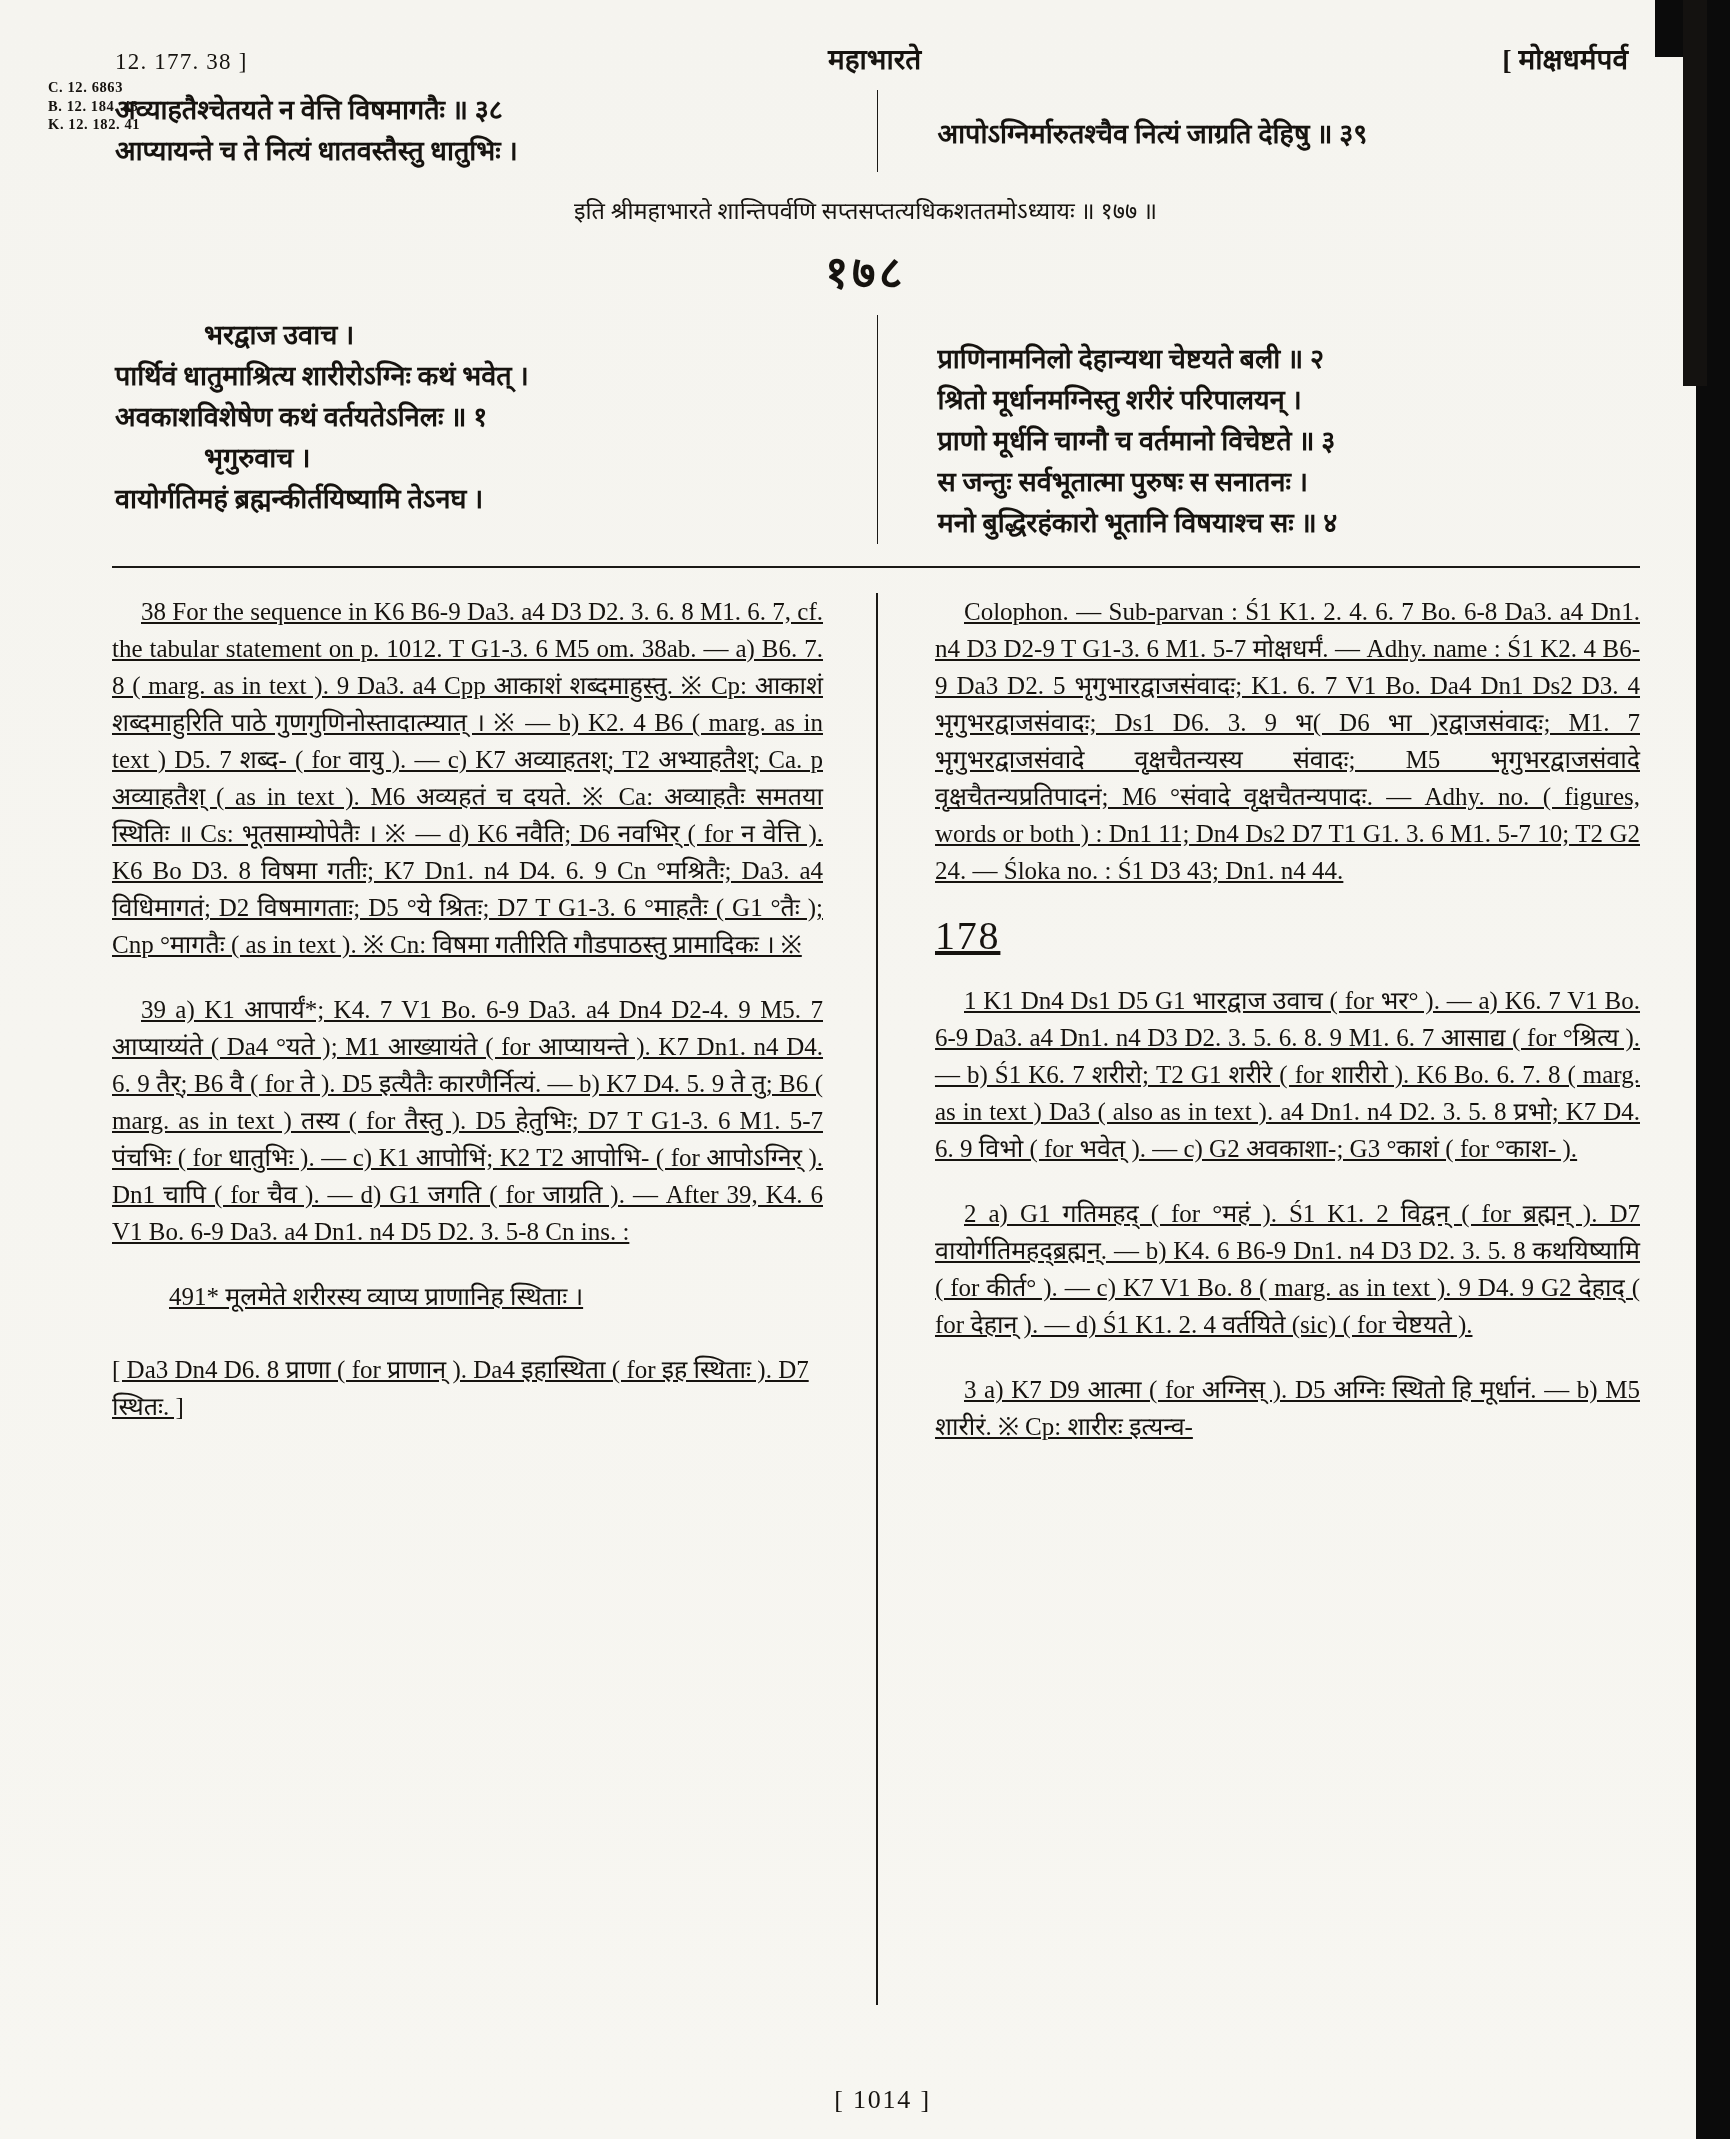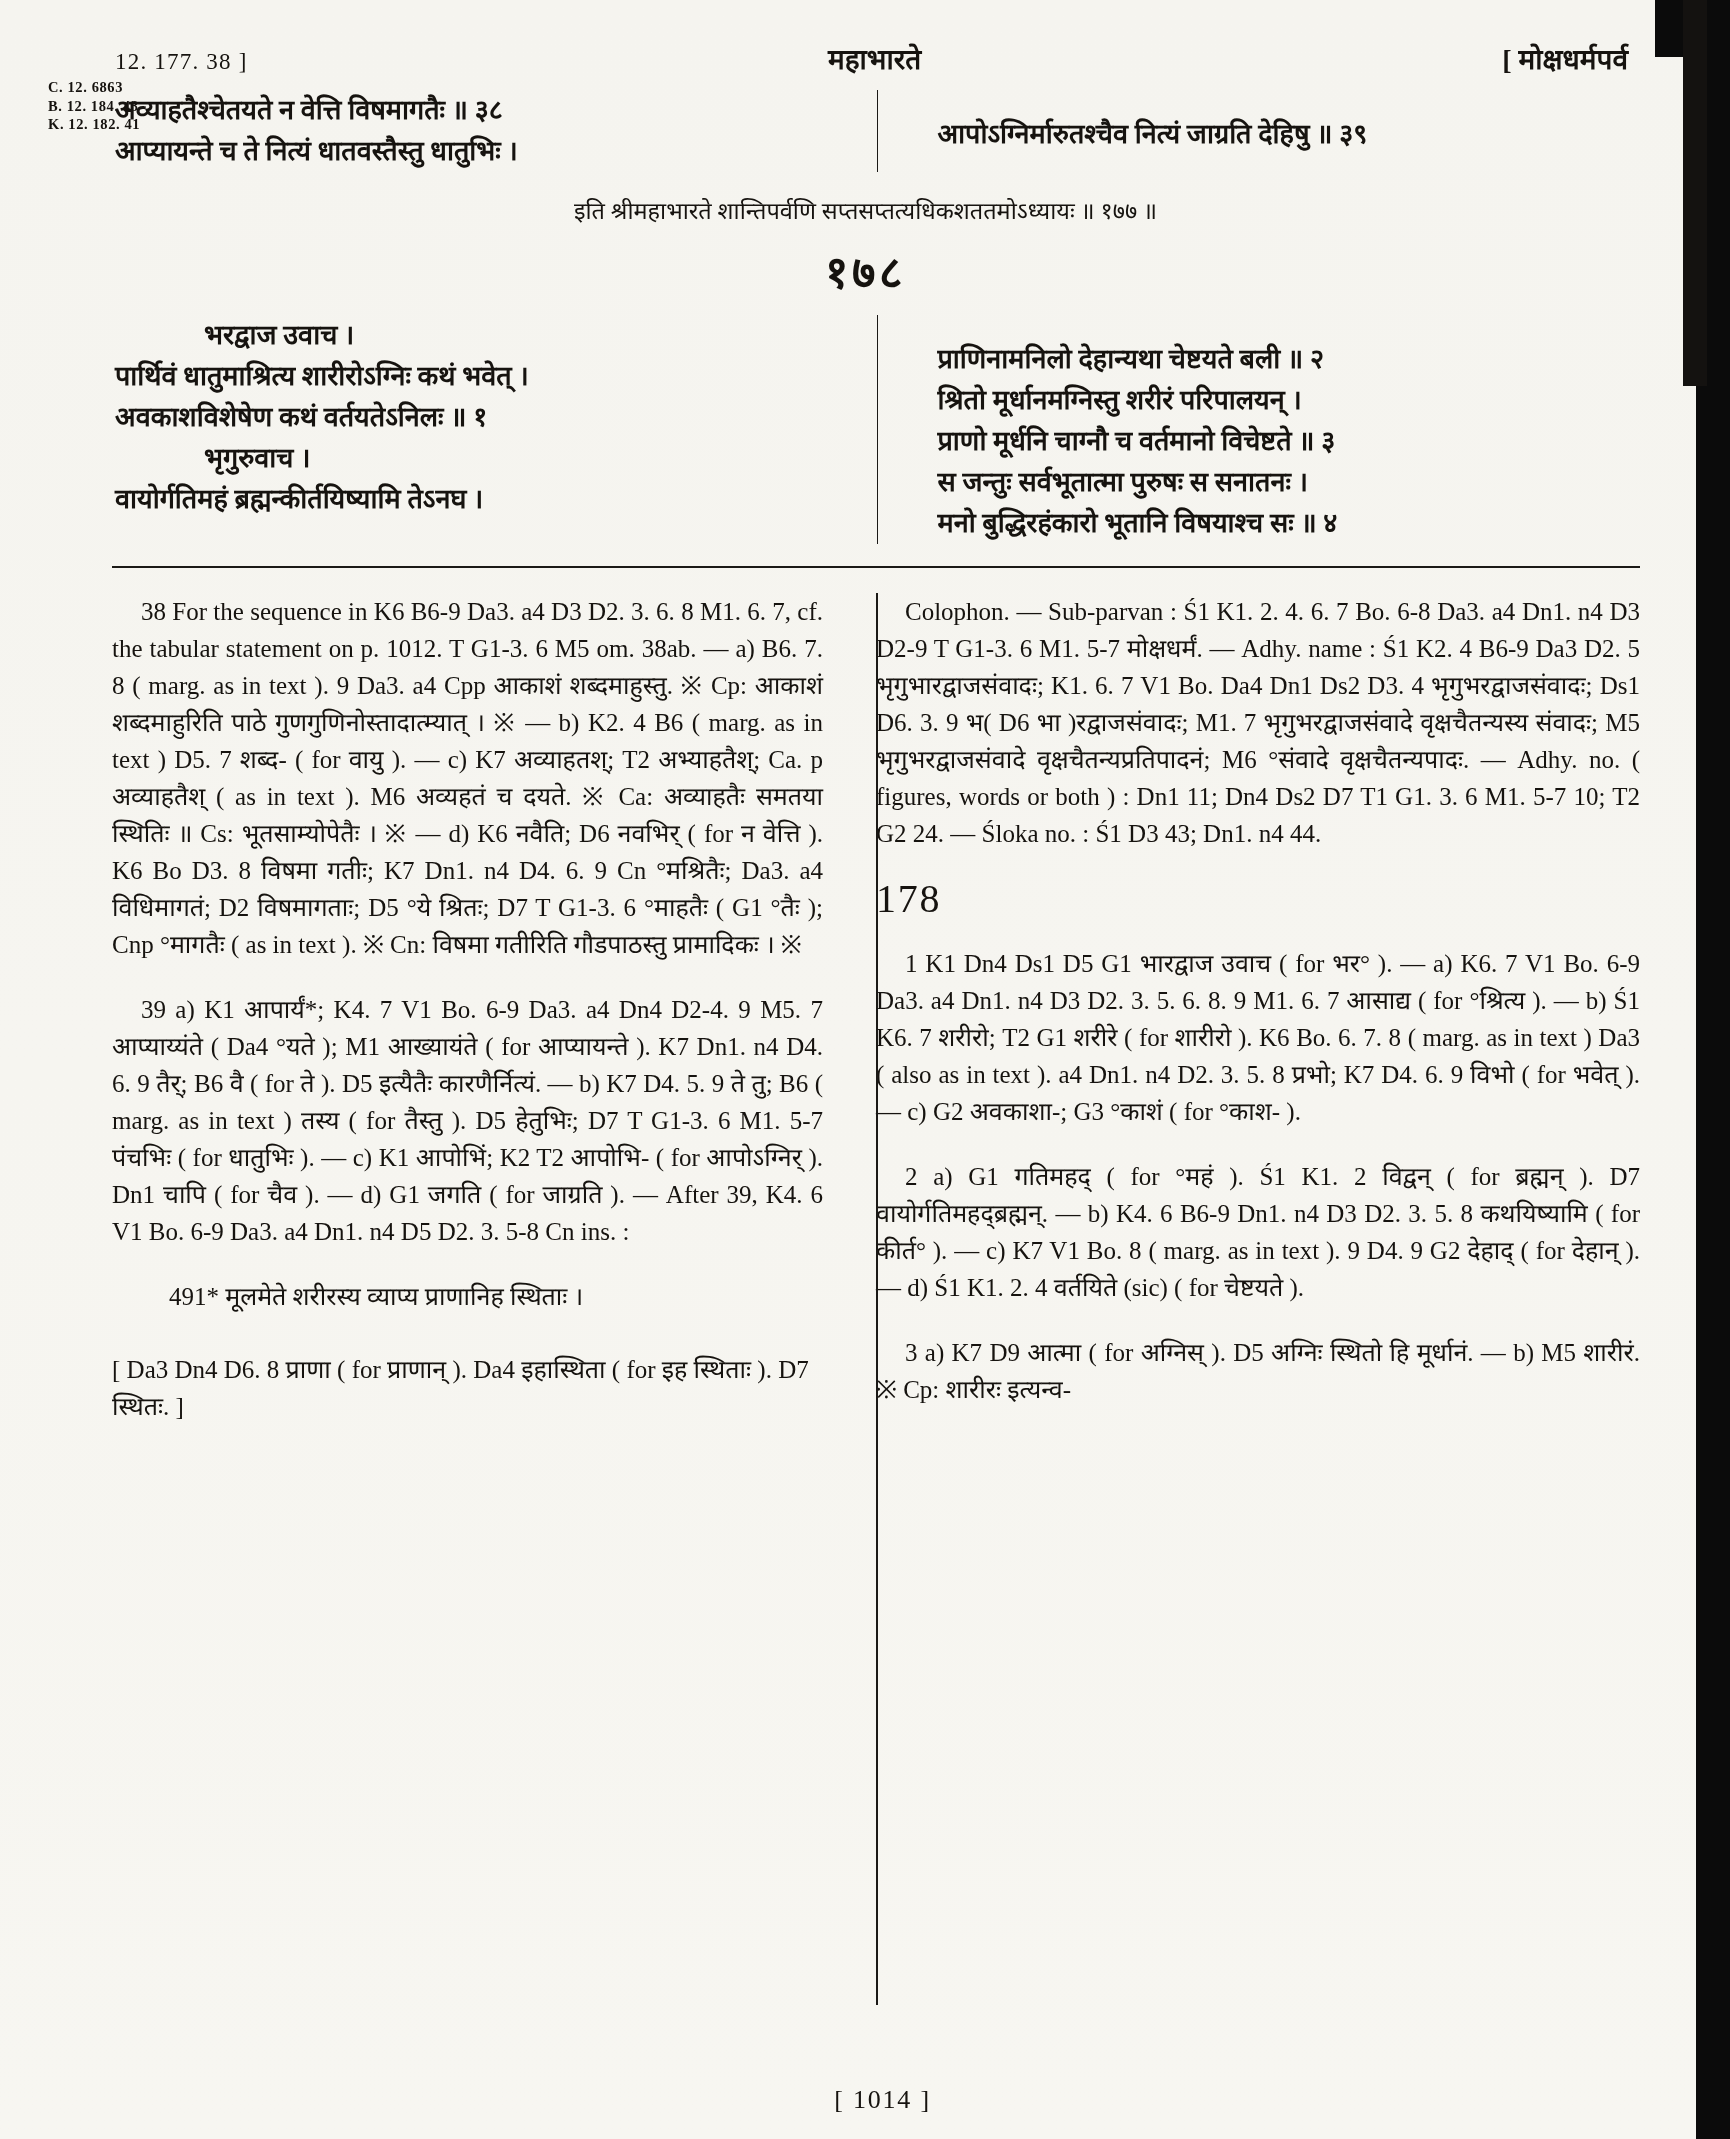--- a/index.html
+++ b/index.html
@@ -39,26 +39,26 @@
   .verse-line{font-size:27px;line-height:41px;white-space:nowrap;font-weight:bold;}
   .speaker{padding-left:89px;}
 
   .colophon{text-align:center;font-size:23.5px;margin-top:22px;}
   .chapter-num{text-align:center;font-size:45px;font-weight:bold;margin-top:13.3px;letter-spacing:3.6px;}
 
   .rule{height:1.8px;background:#1b1916;margin:22px 91px 0 112px;}
 
   .apparatus{
     position:relative;display:flex;align-items:flex-start;
-    margin:25px 91px 0 112px;height:1497px;
+    margin:25px 91px 0 112px;height:1497px;text-decoration:underline;
   }
   .vrule{position:absolute;left:50%;top:0;bottom:85px;width:1.8px;background:#1b1916;}
   .app-col{width:50%;box-sizing:border-box;font-size:25px;line-height:37px;text-align:justify;}
   .app-l{padding-right:53px;}
-  .app-r{}
+  .app-r{padding-left:59px;}
   .note{margin:0 0 28px 0;text-indent:29px;}
   .note.inset{text-indent:0;padding-left:57px;margin-top:18px;margin-bottom:36px;text-align:left;}
   .note.bracket{text-indent:0;margin-top:8.5px;text-align:left;}
   .big-num{font-size:40px;text-align:left;margin:20.5px 0 28px 0;letter-spacing:1.8px;}
 
   .footer{
     position:absolute;left:112px;right:78px;bottom:25px;
     text-align:center;font-size:26px;letter-spacing:1.8px;
   }
 </style>

